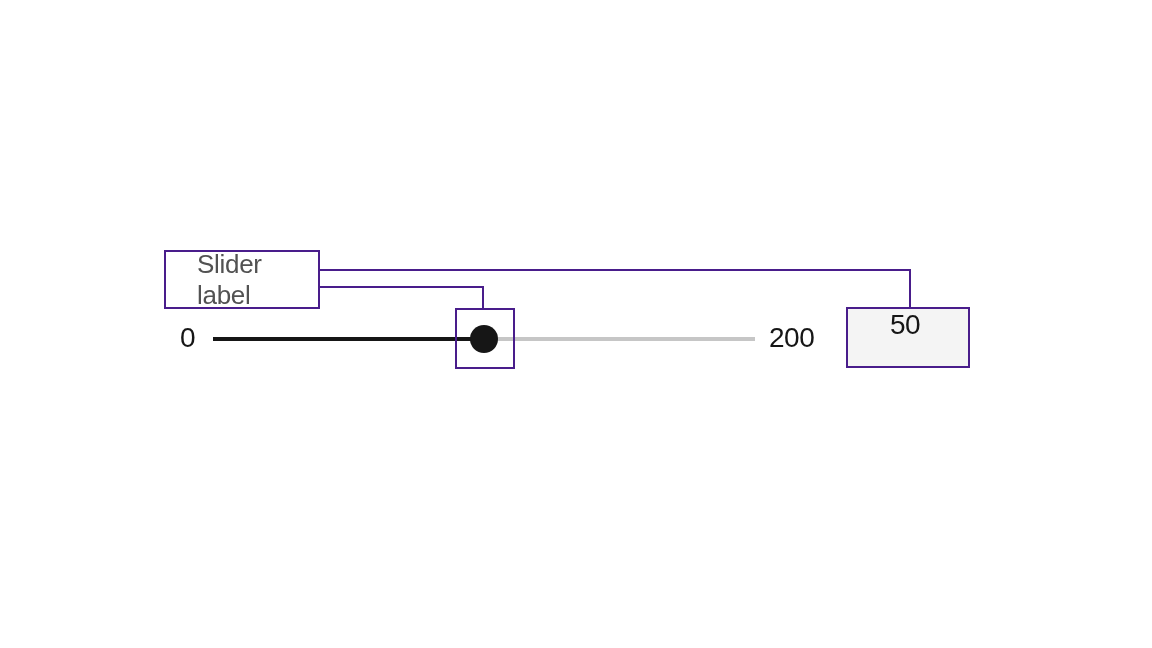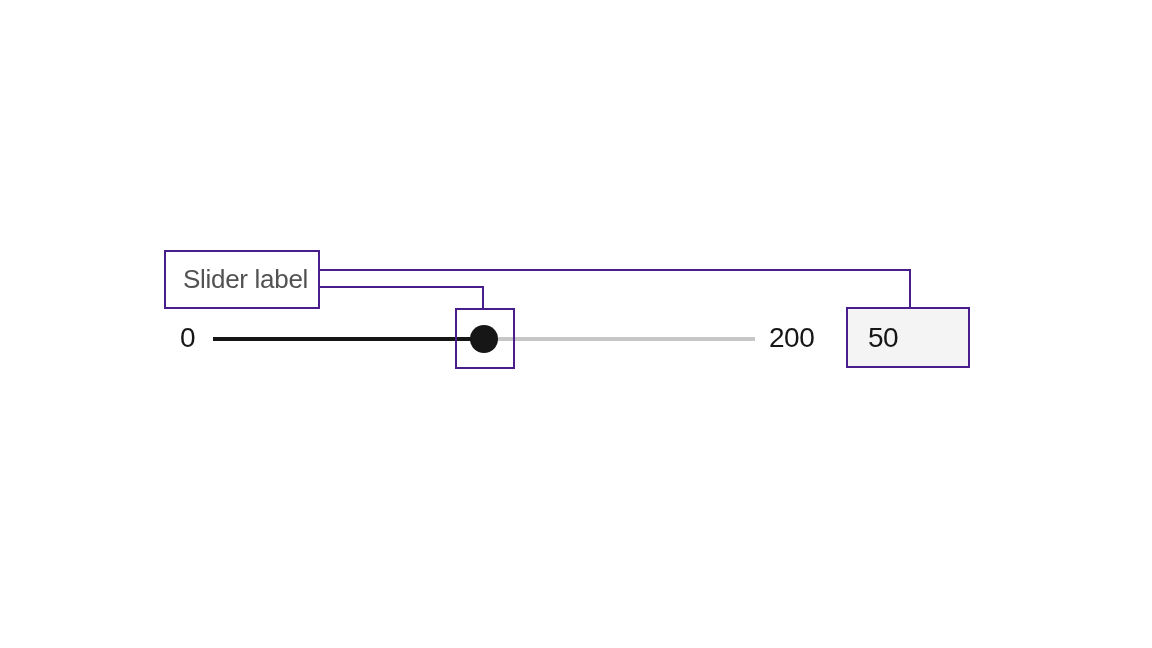--- a/index.html
+++ b/index.html
@@ -22,21 +22,21 @@
     z-index: 3;
   }
   .label-box {
     left: 164px;
     top: 250px;
     width: 156px;
     height: 59px;
     background: #ffffff;
     display: flex;
     align-items: center;
-    padding-left: 17px;
+    padding-left: 31px;
     font-size: 26px;
     letter-spacing: -0.3px;
     color: var(--label-text, #525252);
   }
   .conn {
     position: absolute;
     background: var(--annotation, #491d8b);
     z-index: 2;
   }
   .conn-top-h { left: 320px; top: 269px; width: 591px; height: 2px; }
@@ -83,22 +83,21 @@
     height: 61px;
     background: transparent;
   }
   .number-input {
     left: 846px;
     top: 307px;
     width: 124px;
     height: 61px;
     background: var(--input-bg, #f4f4f4);
     display: flex;
-    align-items: center;
-    padding-left: 20px;
+    padding-left: 42px;
     font-size: 28px;
     letter-spacing: -0.5px;
     color: var(--value-text, #161616);
   }
 </style>
 </head>
 <body>
 
 <div class="stage">
 

